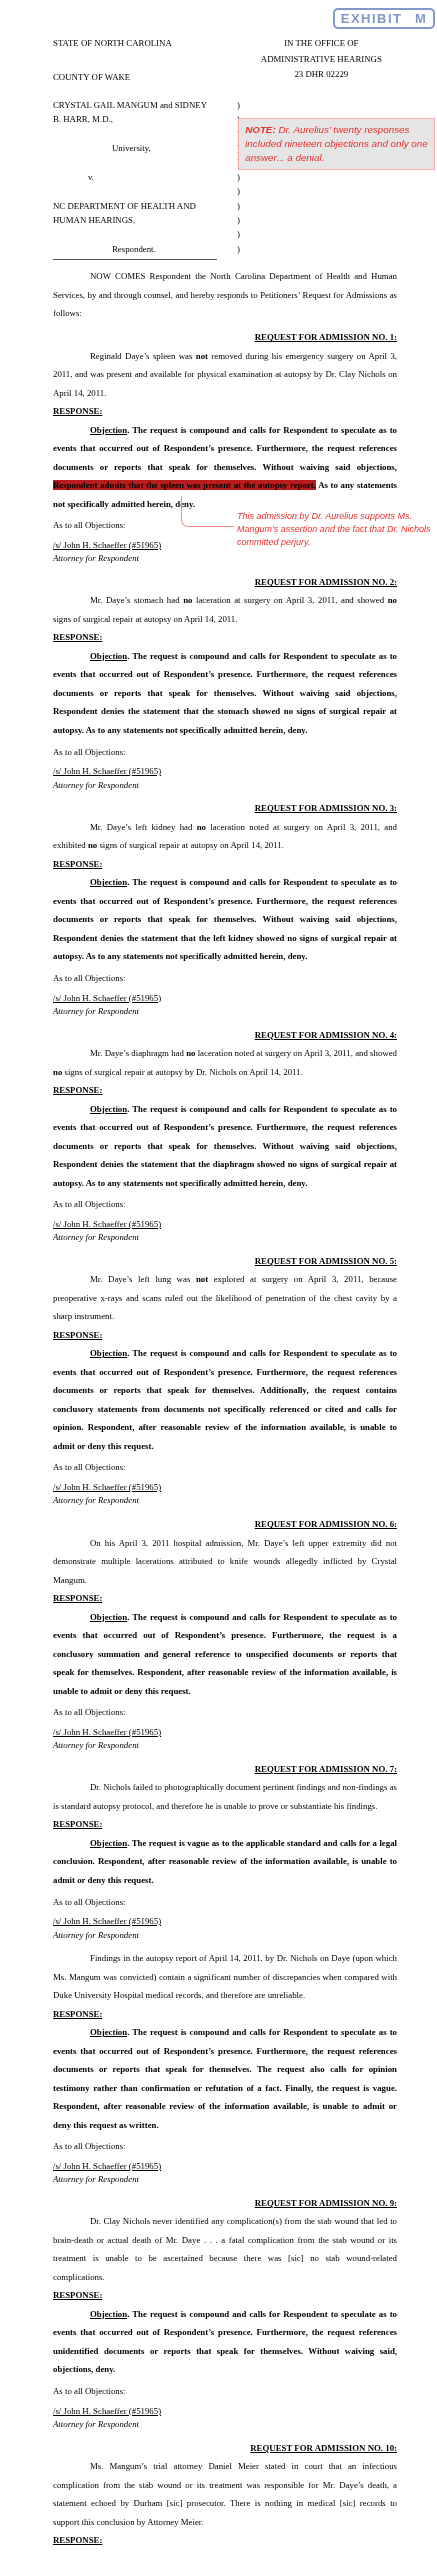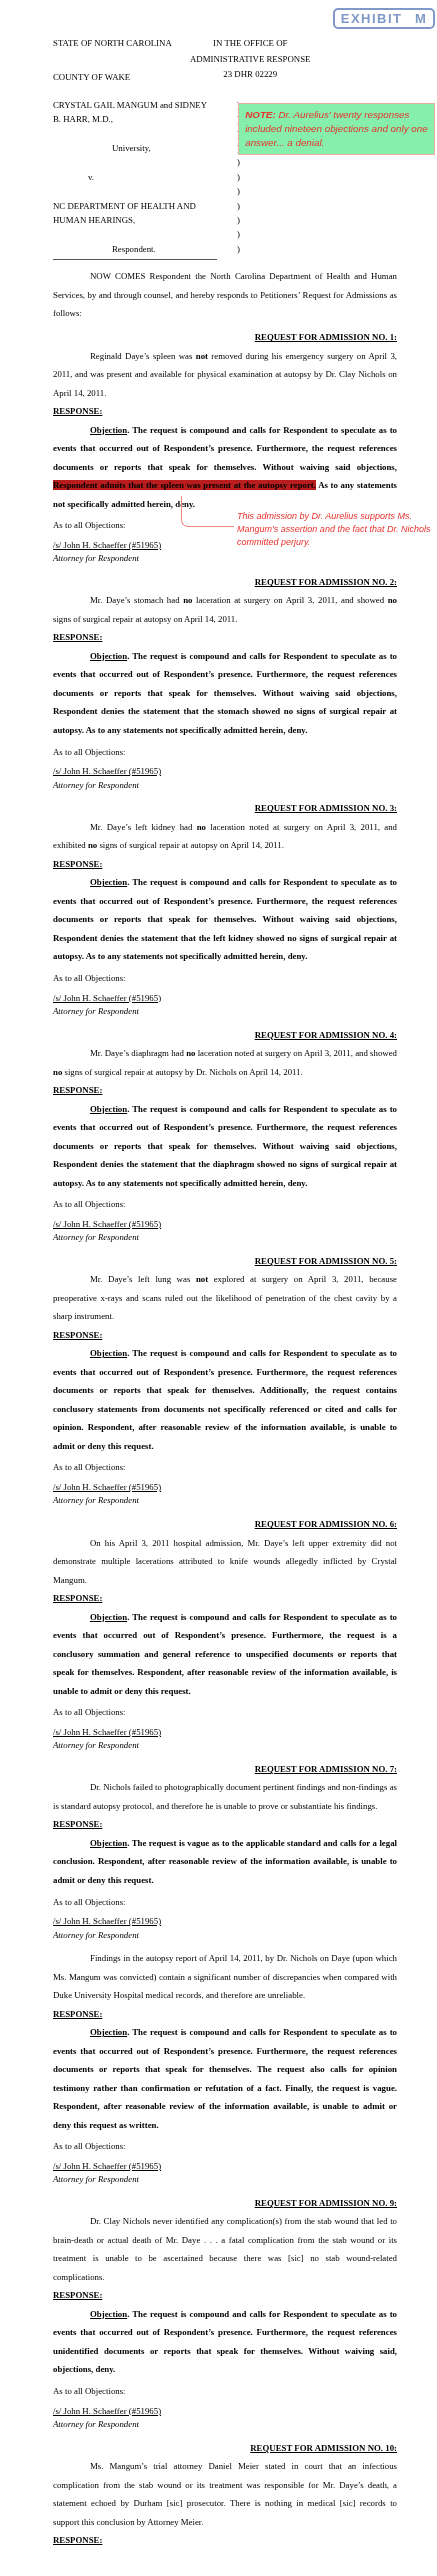--- a/index.html
+++ b/index.html
@@ -11,39 +11,39 @@
   .page{padding:36px 41px 0 53px;position:relative;}
   
   .stamp{
     position:absolute;top:8.2px;right:2.6px;
     border:2.6px solid #8099c8;border-radius:5px;
     color:#7e98c8;font-family:"Liberation Sans","DejaVu Sans",sans-serif;
     font-weight:bold;font-size:13px;letter-spacing:1.5px;word-spacing:7.2px;
     padding:0.5px 6.2px 1.5px 6.2px;background:#fff;
   }
   
-  .court-header{display:flex;margin-bottom:12.4px;gap:9px;}
+  .court-header{display:flex;justify-content:space-between;margin-bottom:12.4px;gap:9px;}
   .ch-left{line-height:15.5px;}
   .ch-left .gap{height:18.5px;}
   .ch-right{text-align:center;line-height:15.5px;width:139px;margin-right:6.2px;}
   
   .caption{display:flex;position:relative;margin-bottom:3.1px;}
   .cap-left{width:187px;}
   .cap-row{display:flex;line-height:14.4px;height:14.4px;}
   .cap-text{flex:1;}
   .cap-text.ind1{padding-left:59px;}
   .cap-text.ind2{padding-left:35px;}
   .cap-paren{width:10.3px;text-align:right;}
   .cap-right{position:absolute;left:185px;right:-38px;top:0;}
   .case-title{
     text-align:center;font-weight:bold;line-height:16px;
     margin:52px 15.5px 0 20.6px;
   }
   .note-box{
-    margin:5px 0 0 0;border:0.5px solid #f2aba1;background:#86efac;
+    margin:20px 0 0 0;border:0.5px solid #f2aba1;background:#e5e5e5;
     padding:4.1px 6.2px;color:#e8322d;
     font-family:"Liberation Sans","DejaVu Sans",sans-serif;
     font-style:italic;font-size:9.8px;line-height:14px;
   }
   .note-box .note-label{font-weight:bold;}
   .caption-rule{width:164px;border-top:1px solid #555;margin:3.1px 0 7.2px 0;}
   
   p.body-par{margin:0;line-height:18.5px;text-align:justify;text-indent:37px;}
   p.intro{margin:0 0 5.2px 0;}
   h3.rfa-h,h3.resp-h{
@@ -82,21 +82,21 @@
 <div class="page">
 
   <div class="court-header">
     <div class="ch-left">
       <div>STATE OF NORTH CAROLINA</div>
       <div class="gap"></div>
       <div>COUNTY OF WAKE</div>
     </div>
     <div class="ch-right">
       <div>IN THE OFFICE OF</div>
-      <div>ADMINISTRATIVE RESPONSE</div>
+      <div>ADMINISTRATIVE HEARINGS</div>
       <div>23 DHR 02229</div>
     </div>
   </div>
 
   <div class="caption">
     <div class="cap-left" id="cap-left">
         <div class="cap-row">
           <span class="cap-text">CRYSTAL GAIL MANGUM and SIDNEY</span>
           <span class="cap-paren">)</span>
         </div>

